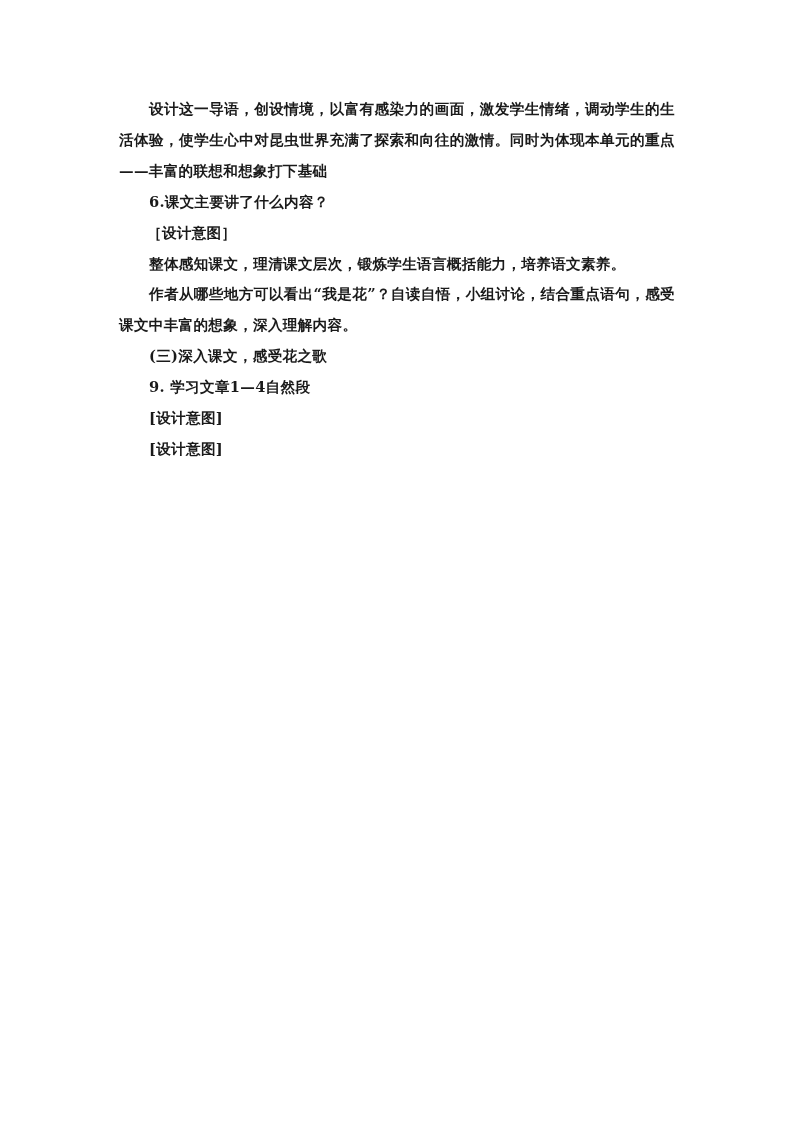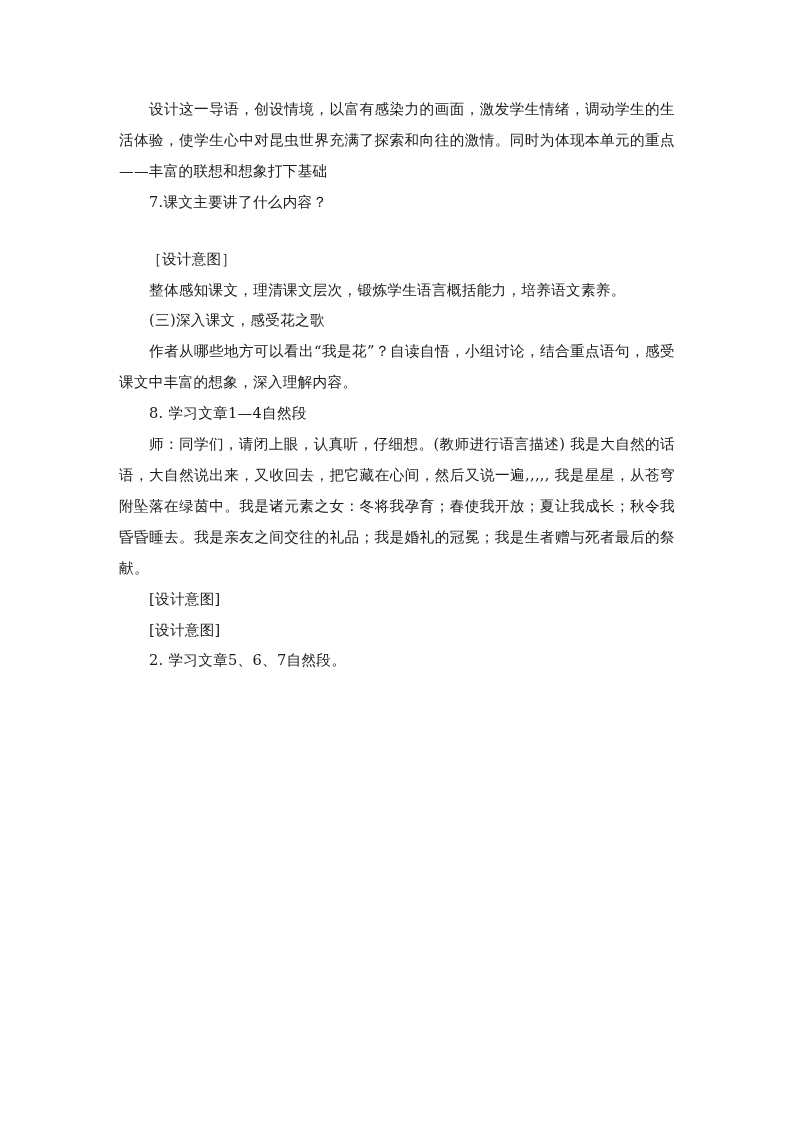--- a/index.html
+++ b/index.html
@@ -7,34 +7,33 @@
   .page {
     position: absolute;
     left: 119px;
     top: 94px;
     width: 556px;
     font-family: "DejaVu Serif", "Liberation Serif", serif;
     font-size: 14.6px;
     line-height: 30.9px;
     color: #1a1a1a;
     letter-spacing: 0.3px;
+    font-weight: bold;
   }
   .p { margin: 0; text-align: justify; text-align-last: left; }
   .ind { text-indent: 30px; }
   .ind-sub { text-indent: 38px; }
-  .bracket { padding-left: 28px; margin-top: 26px; }
+  .bracket { padding-left: 28px; }
 </style>
 </head>
 <body>
 
 <div class="page">
   <p class="p ind">设计这一导语，创设情境，以富有感染力的画面，激发学生情绪，调动学生的生活体验，使学生心中对昆虫世界充满了探索和向往的激情。同时为体现本单元的重点——丰富的联想和想象打下基础</p>
-  <p class="p ind">7.课文主要讲了什么内容？</p>
+  <p class="p ind">6.课文主要讲了什么内容？</p>
   <p class="p bracket">［设计意图］</p>
   <p class="p ind">整体感知课文，理清课文层次，锻炼学生语言概括能力，培养语文素养。</p>
+  <p class="p ind">作者从哪些地方可以看出“我是花”？自读自悟，小组讨论，结合重点语句，感受课文中丰富的想象，深入理解内容。</p>
   <p class="p ind">(三)深入课文，感受花之歌</p>
-  <p class="p ind">作者从哪些地方可以看出“我是花”？自读自悟，小组讨论，结合重点语句，感受课文中丰富的想象，深入理解内容。</p>
-  <p class="p ind">8. 学习文章1—4自然段</p>
-  <p class="p ind">师：同学们，请闭上眼，认真听，仔细想。(教师进行语言描述) 我是大自然的话语，大自然说出来，又收回去，把它藏在心间，然后又说一遍,,,,,    我是星星，从苍穹附坠落在绿茵中。我是诸元素之女：冬将我孕育；春使我开放；夏让我成长；秋令我昏昏睡去。我是亲友之间交往的礼品；我是婚礼的冠冕；我是生者赠与死者最后的祭献。</p>
+  <p class="p ind">9. 学习文章1—4自然段</p>
   <p class="p ind">[设计意图]</p>
   <p class="p ind">[设计意图]</p>
-  <p class="p ind">2. 学习文章5、6、7自然段。</p>
 </div>
 
 </body></html>

